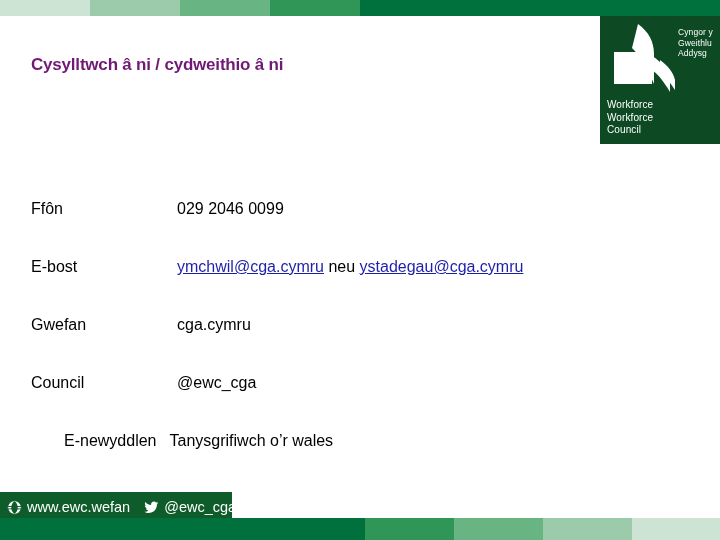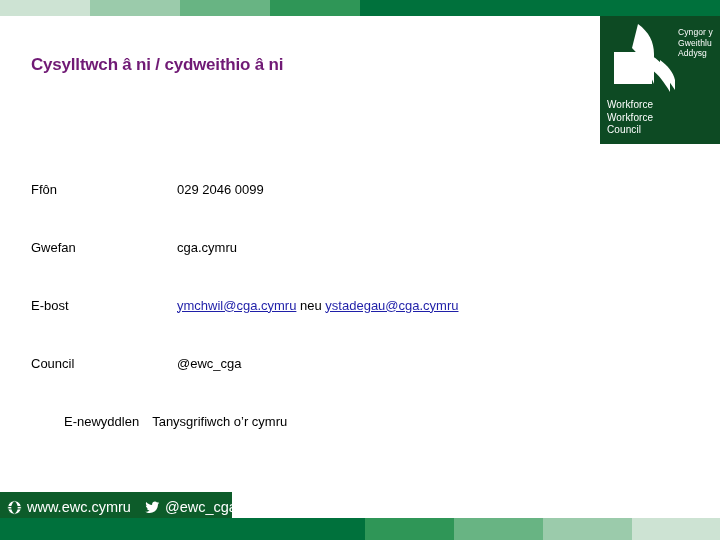--- a/index.html
+++ b/index.html
@@ -96,23 +96,23 @@
 
   
   .contact-list {
     position: absolute;
     left: 31px;
     top: 160px;
     width: 660px;
   }
   .contact-row {
     display: flex;
-    align-items: center;
+    align-items: flex-end;
     height: 58px;
-    font-size: 13px;
+    font-size: 16px;
     color: #000000;
     white-space: nowrap;
   }
   .contact-label {
     width: 146px;
     flex: 0 0 auto;
   }
   .contact-label.wide {
     width: auto;
     padding-right: 13px;
@@ -200,53 +200,53 @@
   <div class="title">Cysylltwch â ni / cydweithio â ni</div>
 
   <div class="contact-list">
 
     <div class="contact-row">
       <div class="contact-label">Ffôn</div>
       <div class="contact-value">029 2046 0099</div>
     </div>
 
     <div class="contact-row">
+      <div class="contact-label">E-bost</div>
+      <div class="contact-value"><a class="mail-link" href="#" style="color: rgb(31, 31, 168);">ymchwil@cga.cymru</a><span class="sep">&nbsp;</span><span class="sep">neu</span><span class="sep">&nbsp;</span><a class="mail-link" href="#" style="color: rgb(31, 31, 168);">ystadegau@cga.cymru</a></div>
+    </div>
+
+    <div class="contact-row">
       <div class="contact-label">Gwefan</div>
       <div class="contact-value">cga.cymru</div>
     </div>
 
     <div class="contact-row">
-      <div class="contact-label">E-bost</div>
-      <div class="contact-value"><a class="mail-link" href="#" style="color: rgb(31, 31, 168);">ymchwil@cga.cymru</a><span class="sep">&nbsp;</span><span class="sep">neu</span><span class="sep">&nbsp;</span><a class="mail-link" href="#" style="color: rgb(31, 31, 168);">ystadegau@cga.cymru</a></div>
-    </div>
-
-    <div class="contact-row">
       <div class="contact-label">Council</div>
       <div class="contact-value">@ewc_cga</div>
     </div>
 
     <div class="contact-row">
       <div class="contact-label wide">E-newyddlen</div>
-      <div class="contact-value">Tanysgrifiwch o’r cymru</div>
+      <div class="contact-value">Tanysgrifiwch o’r wales</div>
     </div>
 
   </div>
 
   <div class="footer-bar" style="background-color: rgb(13, 92, 42);">
     <div class="footer-item">
       <span class="footer-icon">
         <svg viewBox="0 0 16 16" width="15" height="15" aria-hidden="true">
           <circle cx="8" cy="8" r="7.2" fill="#ffffff"></circle>
           <path d="M8 1.2 C5.4 3 4.6 5.4 4.6 8 C4.6 10.6 5.4 13 8 14.8 C10.6 13 11.4 10.6 11.4 8 C11.4 5.4 10.6 3 8 1.2 Z" fill="#0d5c2a"></path>
           <path d="M1.2 6.4 L14.8 6.4 L14.8 7.4 L1.2 7.4 Z" fill="#0d5c2a"></path>
           <path d="M1.2 9 L14.8 9 L14.8 10 L1.2 10 Z" fill="#0d5c2a"></path>
           <circle cx="8" cy="8" r="7.2" fill="none" stroke="#0d5c2a" stroke-width="0.9"></circle>
         </svg>
       </span>
-      <span>www.ewc.cymru</span>
+      <span>www.ewc.wefan</span>
     </div>
     <div class="footer-item">
       <span class="footer-icon">
         <svg viewBox="0 0 16 16" width="15" height="15" aria-hidden="true">
           <path d="M15.2 3.1 c-0.55 0.25 -1.14 0.41 -1.76 0.49 c0.63 -0.38 1.12 -0.98 1.35 -1.69 c-0.59 0.35 -1.25 0.6 -1.94 0.74 c-0.56 -0.6 -1.36 -0.97 -2.24 -0.97 c-1.69 0 -3.07 1.38 -3.07 3.07 c0 0.24 0.03 0.47 0.08 0.7 C5.08 5.3 2.84 4.09 1.34 2.25 C1.08 2.7 0.93 3.22 0.93 3.78 c0 1.06 0.54 2 1.36 2.55 C1.79 6.31 1.32 6.17 0.91 5.94 v0.04 c0 1.49 1.06 2.73 2.46 3.01 c-0.26 0.07 -0.53 0.11 -0.81 0.11 c-0.2 0 -0.39 -0.02 -0.58 -0.06 c0.39 1.22 1.53 2.11 2.87 2.13 c-1.05 0.83 -2.38 1.32 -3.82 1.32 c-0.25 0 -0.49 -0.01 -0.73 -0.04 c1.36 0.87 2.98 1.38 4.72 1.38 c5.66 0 8.76 -4.69 8.76 -8.76 l-0.01 -0.4 C14.27 4.25 14.79 3.72 15.2 3.1 Z" fill="#ffffff"></path>
         </svg>
       </span>
       <span>@ewc_cga</span>
     </div>
   </div>

